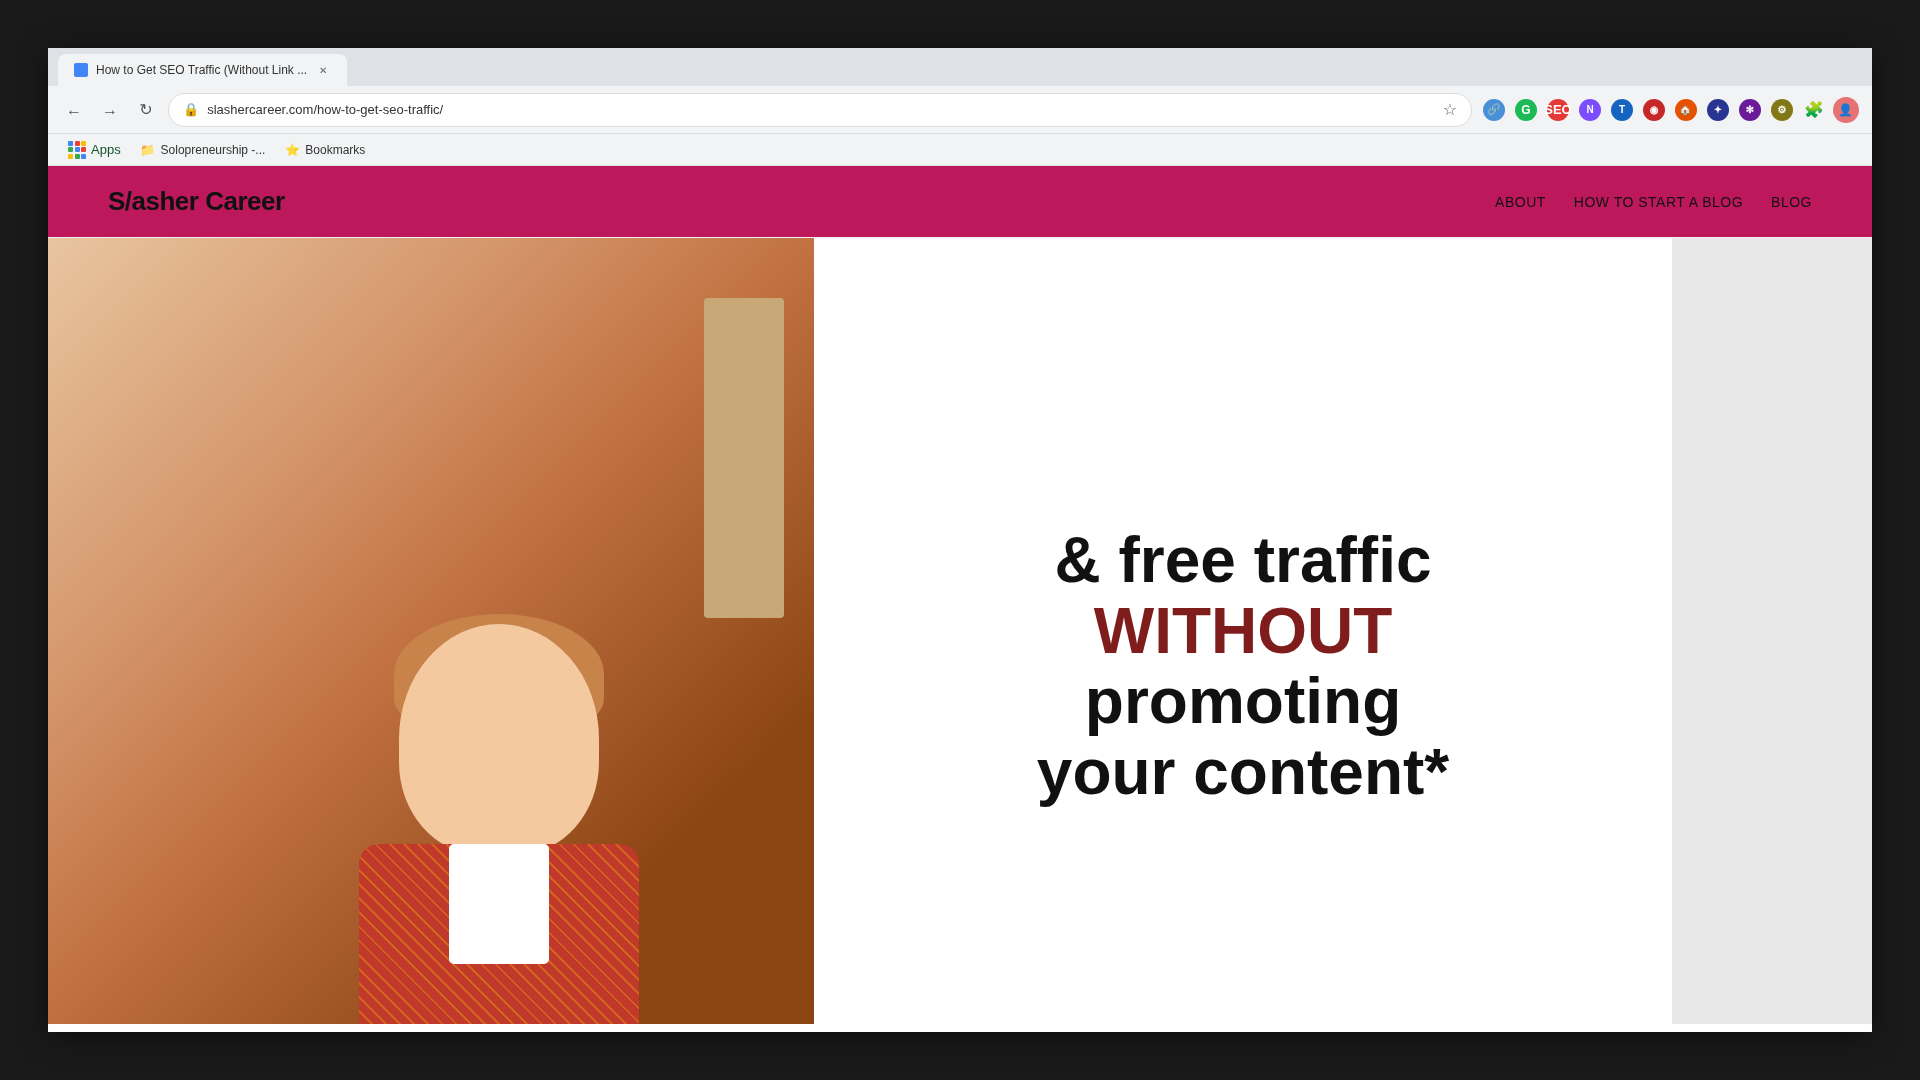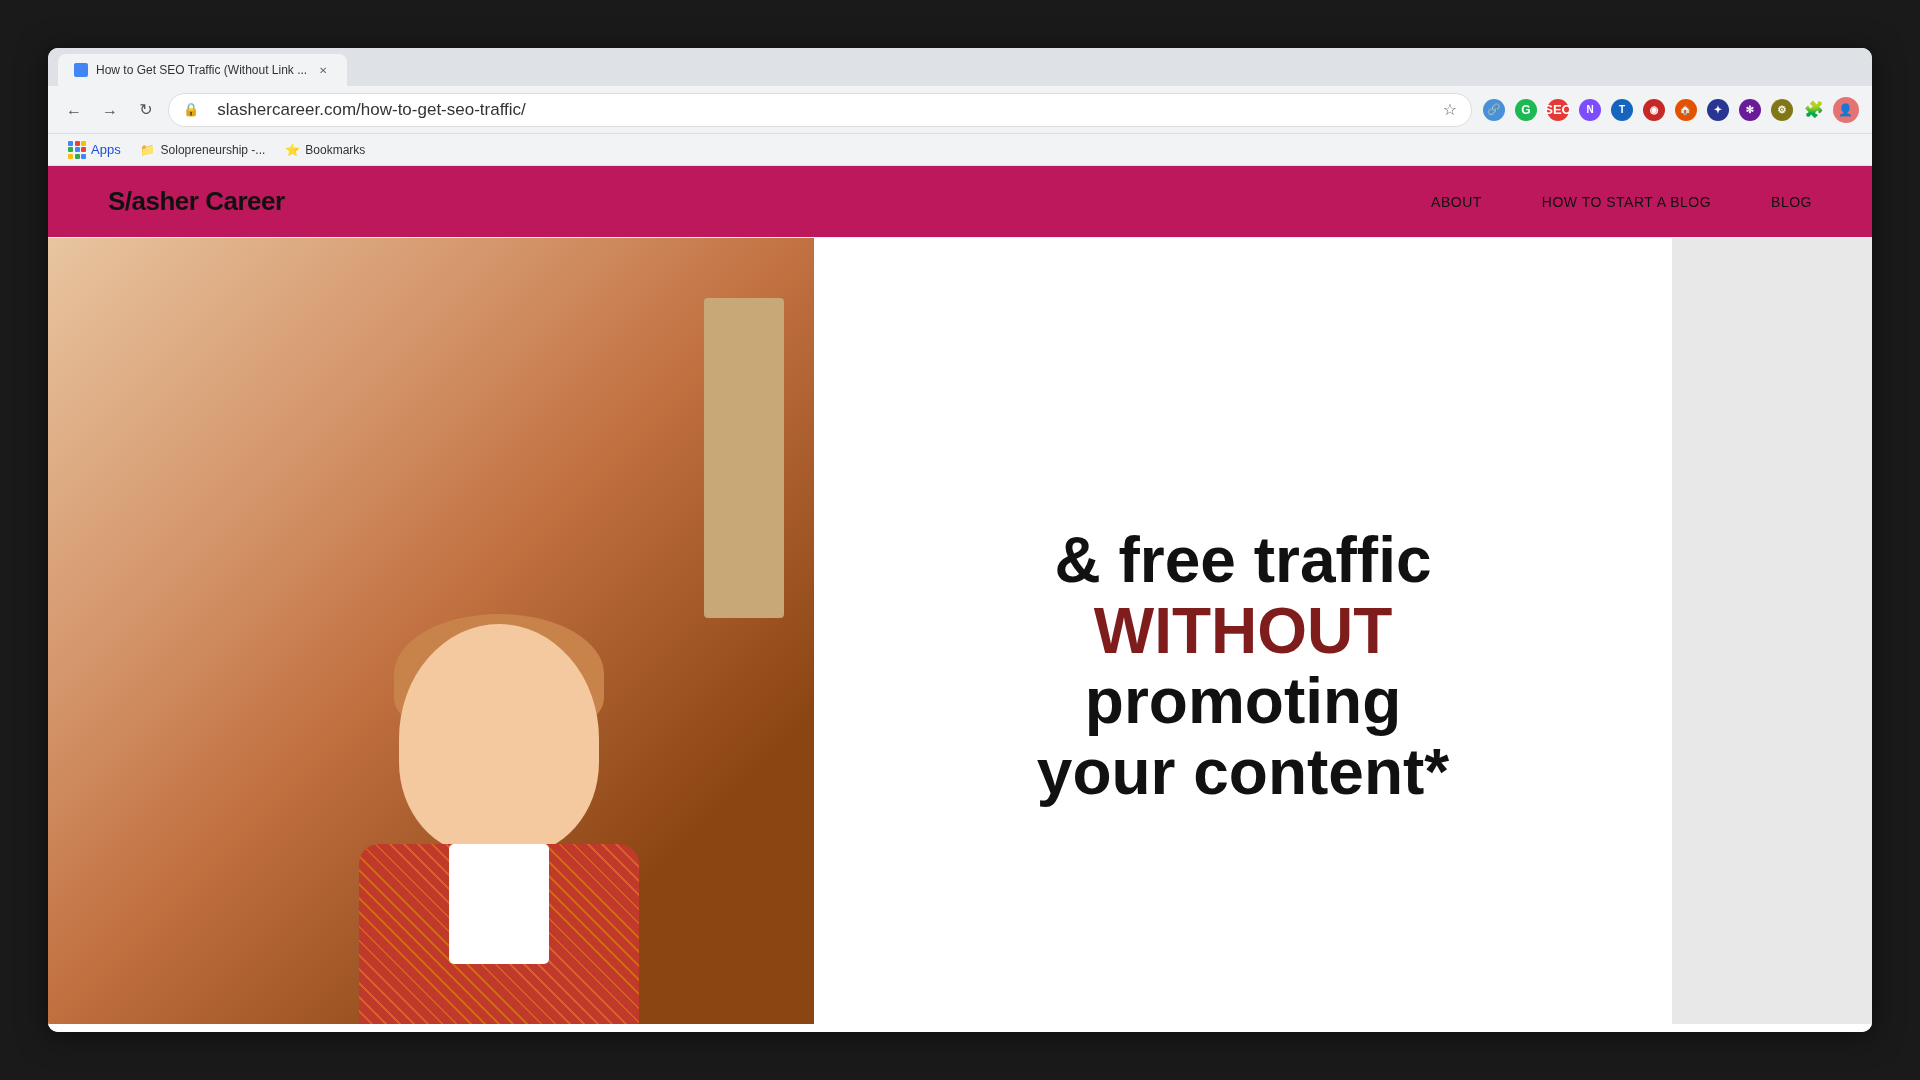--- a/index.html
+++ b/index.html
@@ -12,21 +12,21 @@
       font-family: -apple-system, BlinkMacSystemFont, 'Segoe UI', Arial, sans-serif;
     }
 
     .browser-window {
       position: absolute;
       top: 48px;
       left: 48px;
       right: 48px;
       bottom: 48px;
       background: #fff;
-      border-radius: 10px;
+      border-radius: 1px;
       overflow: hidden;
       box-shadow: 0 4px 30px rgba(0,0,0,0.5);
     }
 
     .tab-bar {
       display: flex;
       align-items: flex-end;
       padding: 8px 10px 0 10px;
       background: #dee1e6;
       height: 38px;
@@ -109,24 +109,23 @@
       gap: 8px;
       height: 34px;
     }
 
     .lock-icon {
       color: #5f6368;
       font-size: 13px;
     }
 
     .url-text {
-      font-size: 17px;
+      font-size: 13px;
       color: #333;
       flex: 1;
-      margin-left: 10px;
     }
 
     .star-icon {
       color: #5f6368;
       font-size: 16px;
       cursor: pointer;
     }
 
     .toolbar-extensions {
       display: flex;
@@ -169,21 +168,21 @@
     }
 
     .apps-btn {
       display: flex;
       align-items: center;
       gap: 5px;
       padding: 3px 8px;
       border-radius: 4px;
       cursor: pointer;
       font-size: 13px;
-      color: #1d4ed8;
+      color: #14532d;
     }
 
     .bookmark-item {
       display: flex;
       align-items: center;
       gap: 5px;
       padding: 3px 8px;
       border-radius: 4px;
       cursor: pointer;
       font-size: 12px;
@@ -210,21 +209,21 @@
     .site-logo {
       font-size: 26px;
       font-weight: 700;
       color: #111;
       letter-spacing: -0.5px;
     }
 
     .site-menu {
       display: flex;
       align-items: center;
-      gap: 60px;
+      gap: 28px;
     }
 
     .site-menu-item {
       font-size: 14px;
       font-weight: 500;
       color: #111;
       text-decoration: none;
       letter-spacing: 0.5px;
       cursor: pointer;
     }

